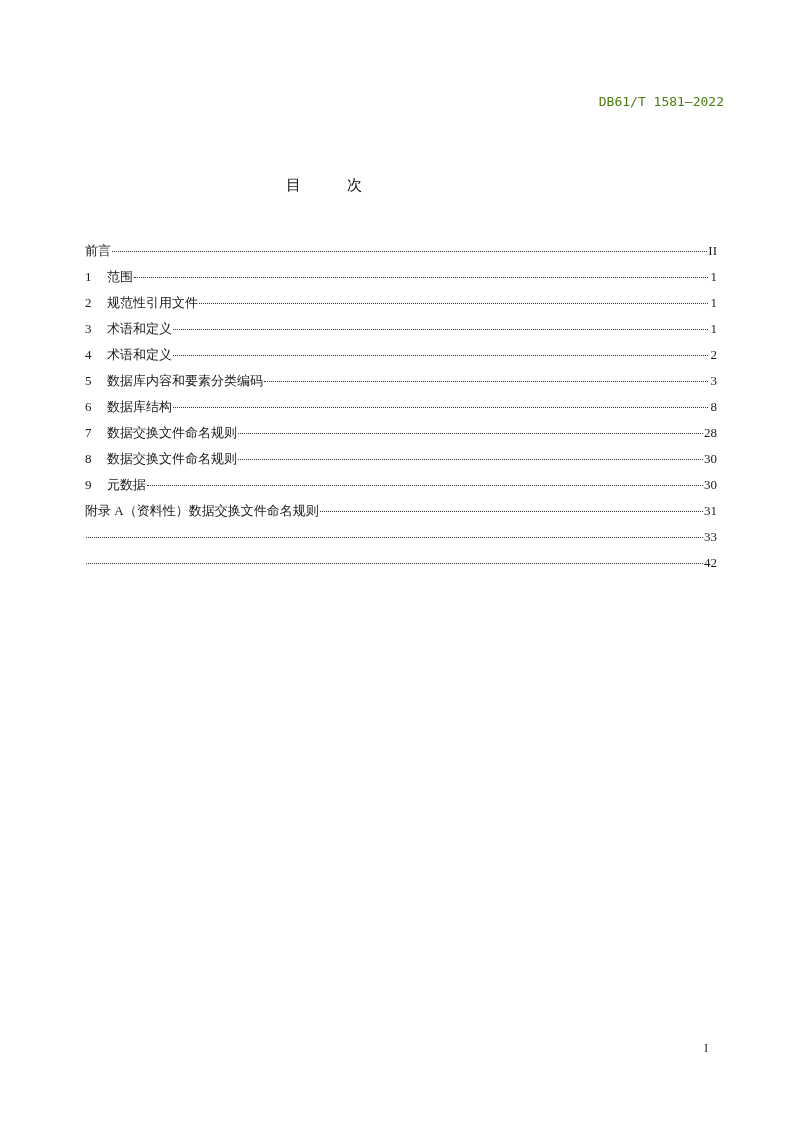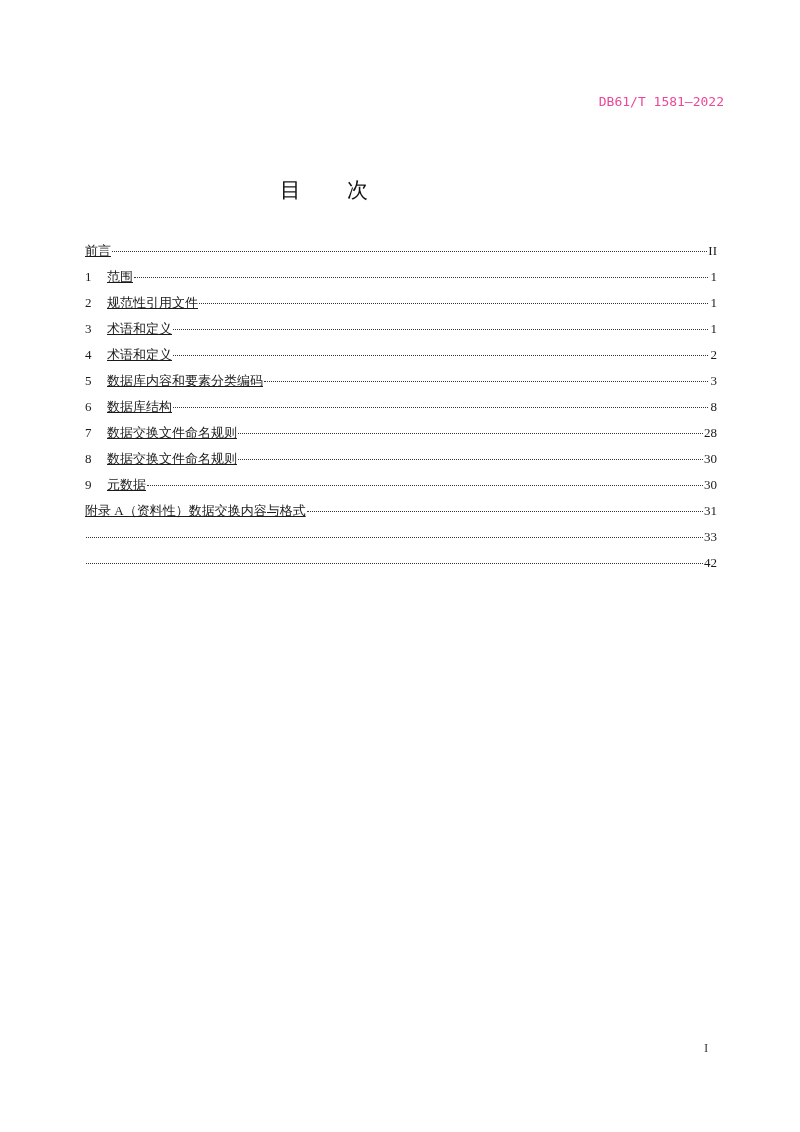--- a/index.html
+++ b/index.html
@@ -1,35 +1,35 @@
 <!DOCTYPE html>
 <html><head>
 <meta charset="utf-8">
 <style>
   html, body { margin: 0; padding: 0; background: #ffffff; }
   body { width: 800px; height: 1132px; position: relative; overflow: hidden; color: #1a1a1a; }
   .header-code {
     position: absolute; top: 94px; right: 76px;
-    font-family: "DejaVu Sans Mono", monospace; font-size: 13px; letter-spacing: 0px; color: #ec4899;
+    font-family: "DejaVu Sans Mono", monospace; font-size: 13px; letter-spacing: 0px; color: #4d7c0f;
   }
   .title {
     position: absolute; top: 176px; left: 0; width: 648px; text-align: center;
-    font-family: "DejaVu Sans", sans-serif; font-size: 21px; color: #111;
+    font-family: "DejaVu Sans", sans-serif; font-size: 15px; color: #111;
   }
   .title span { display: inline-block; }
   .title .gap { width: 46px; }
   .toc {
     position: absolute; top: 241px; left: 85px; width: 632px;
     font-family: "Liberation Serif", "DejaVu Serif", serif; font-size: 13px;
   }
   .toc-row {
     display: flex; align-items: baseline; height: 26px; line-height: 20px;
   }
   .toc-num { width: 22px; flex: none; }
-  .toc-label { flex: none; white-space: nowrap; text-decoration: underline; }
+  .toc-label { flex: none; white-space: nowrap; }
   .toc-dots {
     flex: 1 1 auto; overflow: hidden; white-space: nowrap; margin: 0 1px;
     border-bottom: 1px dotted #333; height: 1px; position: relative; top: -3px;
   }
   .toc-page { flex: none; text-align: right; min-width: 8px; }
   .page-num {
     position: absolute; top: 1040px; left: 704px;
     font-family: "Liberation Serif", serif; font-size: 13px; color: #444;
   }
 </style>
@@ -96,21 +96,21 @@
     <span class="toc-dots"></span>
     <span class="toc-page">30</span>
   </div>
   <div class="toc-row">
     <span class="toc-num">9</span>
     <span class="toc-label">元数据</span>
     <span class="toc-dots"></span>
     <span class="toc-page">30</span>
   </div>
   <div class="toc-row">
-    <span class="toc-label">附录 A（资料性）数据交换内容与格式</span>
+    <span class="toc-label">附录 A（资料性）数据交换文件命名规则</span>
     <span class="toc-dots"></span>
     <span class="toc-page">31</span>
   </div>
   <div class="toc-row">
     <span class="toc-dots"></span>
     <span class="toc-page">33</span>
   </div>
   <div class="toc-row">
     <span class="toc-dots"></span>
     <span class="toc-page">42</span>

